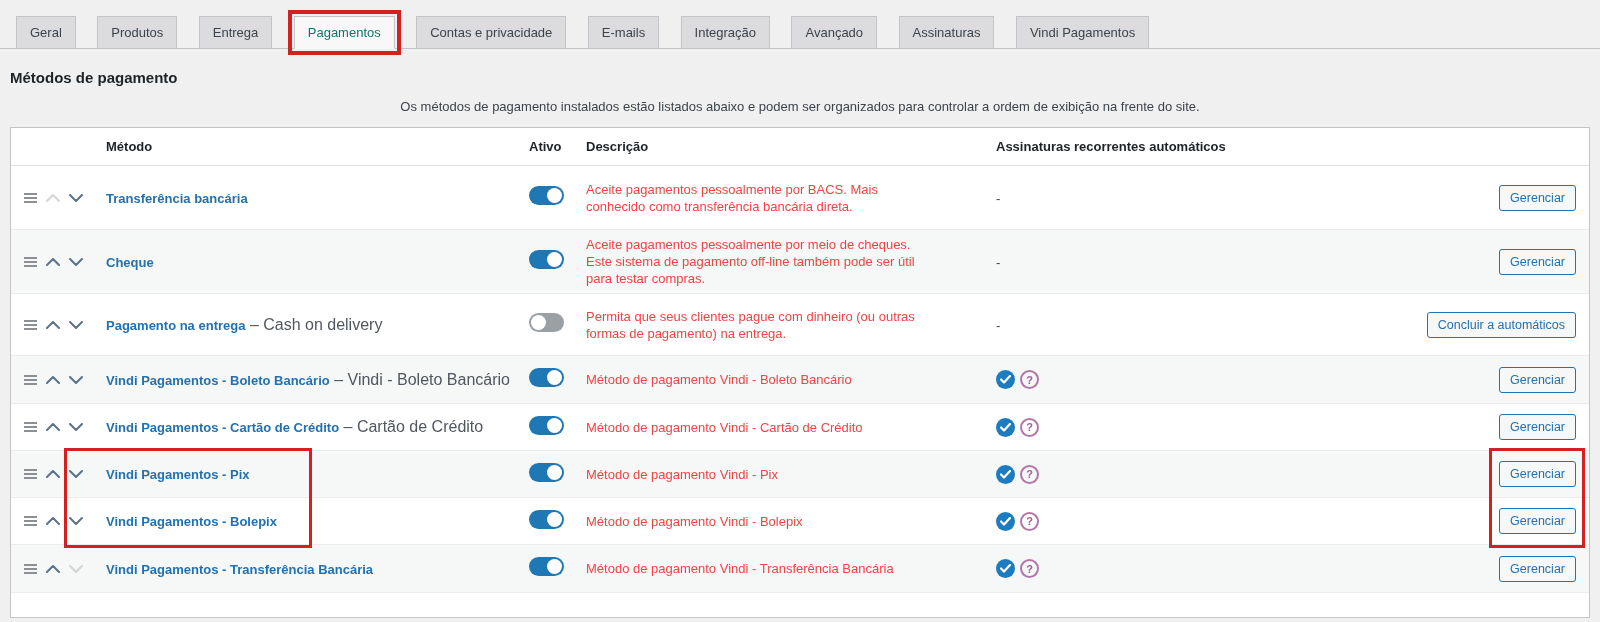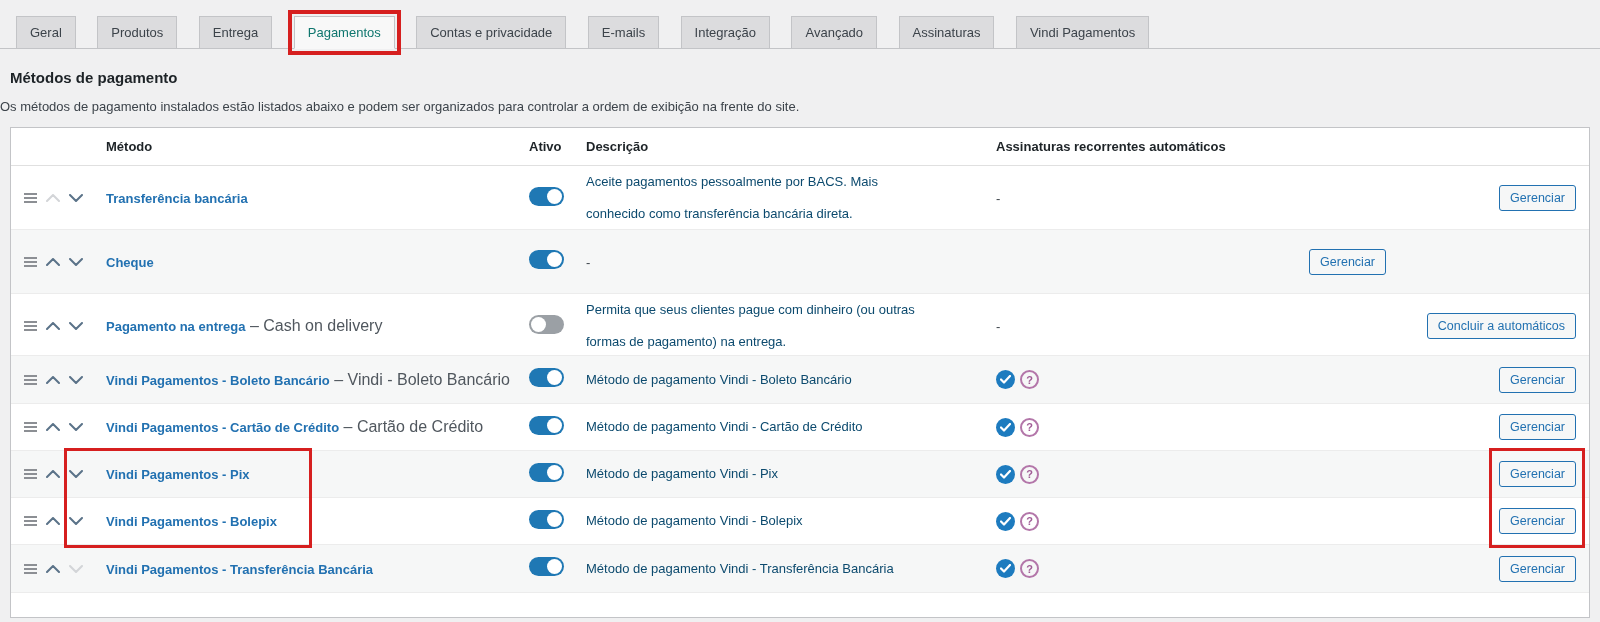--- a/index.html
+++ b/index.html
@@ -9,21 +9,21 @@
   
   .tabbar { padding:16px 0 0 16px; border-bottom:1px solid #c3c4c7; white-space:nowrap; }
   .tab { display:inline-block; vertical-align:bottom; margin:0 17px -1px 0; padding:8px 13px;
          background:#dcdcde; border:1px solid #c3c4c7; font-size:13px; color:#3c434a;
          text-decoration:none; cursor:pointer; }
   .tab.active { background:#f8f8f8; border-bottom-color:#f8f8f8; color:#0f766e; position:relative; z-index:2; }
   .tab.boxed { outline:4px solid #d61f1f; outline-offset:2px; }
 
   
   .sec-title { margin:20px 0 0 10px; font-size:15px; font-weight:bold; color:#1d2327; }
-  .sec-desc  { margin:13px 0 0 0; font-size:13px; color:#3c434a; }
+  .sec-desc  { margin:13px 0 0 0; font-size:13px; color:#3c434a;text-align:center; }
 
   
   .ptable { position:relative; margin:13px 10px 0 10px; background:#fff;
             border:1px solid #c3c4c7; padding-bottom:24px; }
   .trow { display:grid; grid-template-columns:95px 423px 57px 410px 1fr 190px;
           align-items:center; }
   .trow.thead { height:38px; font-weight:bold; color:#1d2327; font-size:13px;
                 border-bottom:1px solid #e0e0e0; }
   .trow.body  { border-bottom:1px solid #ececec; }
   .trow.body:nth-child(odd) { background:#f6f7f7; }
@@ -40,21 +40,21 @@
   .mlink { font-size:13px; font-weight:bold; color:#2271b1; text-decoration:none; cursor:pointer; }
   .msuffix { font-size:16px; color:#50575e;margin-top:13px; }
 
   .toggle { display:inline-block; width:35px; height:19px; border-radius:10px;
             background:#9ba0a5; position:relative; cursor:pointer; }
   .toggle .knob { position:absolute; top:2px; left:2px; width:15px; height:15px;
                   border-radius:50%; background:#fff; }
   .toggle.on { background:#1f78b4; }
   .toggle.on .knob { left:auto; right:2px; }
 
-  .cell.desc { font-size:13px; color:#0c4a6e; line-height:32px; max-width:370px; padding-right:20px; }
+  .cell.desc { font-size:13px; color:#ef4444; line-height:17px; max-width:370px; padding-right:20px; }
 
   .dash { font-size:13px; color:#3c434a; }
   .ricons { display:none; align-items:center; gap:5px; }
   .ricons.show { display:inline-flex; }
   .check { width:19px; height:19px; border-radius:50%; background:#1d7bbf;
            display:inline-flex; align-items:center; justify-content:center; }
   .help { width:19px; height:19px; border-radius:50%; border:2px solid #b376a9;
           display:inline-flex; align-items:center; justify-content:center;
           color:#a05d96; font-size:11px; font-weight:bold; cursor:pointer; }
   .help::before { content:'?'; }
@@ -123,20 +123,21 @@
       <span class="drag"></span>
       <svg class="chev" width="14" height="8" fill="none" stroke-width="2" stroke-linecap="round" stroke-linejoin="round">
           <polyline points="1,7 7,1 13,7"></polyline>
         </svg>
       <svg class="chev" width="14" height="8" fill="none" stroke-width="2" stroke-linecap="round" stroke-linejoin="round">
           <polyline points="1,1 7,7 13,1"></polyline>
         </svg>
     </div>
     <div class="cell"><a class="mlink">Cheque</a><span class="msuffix"></span></div>
     <div class="cell"><span class="toggle on"><span class="knob"></span></span></div>
+    <div class="cell desc">Aceite pagamentos pessoalmente por meio de cheques. Este sistema de pagamento off-line também pode ser útil para testar compras.</div>
     <div class="cell"><span class="dash">-</span></div>
     <div class="cell action">
         <button class="btn">Gerenciar</button>
       </div>
   </div>
 
   <div class="trow body h2">
     <div class="cell sort">
       <span class="drag"></span>
       <svg class="chev" width="14" height="8" fill="none" stroke-width="2" stroke-linecap="round" stroke-linejoin="round">

